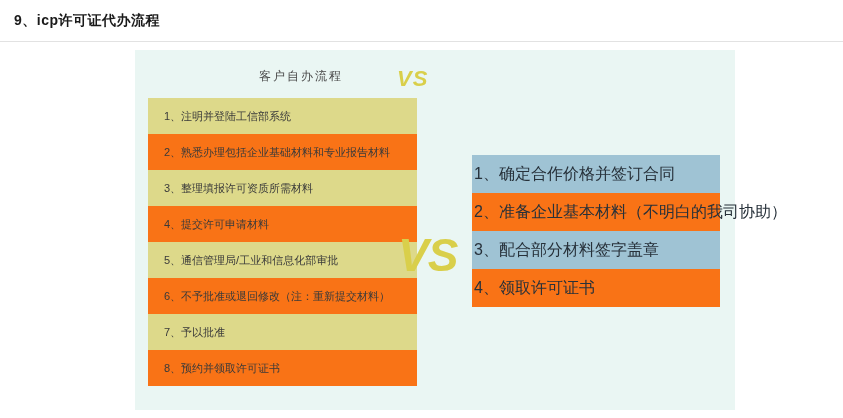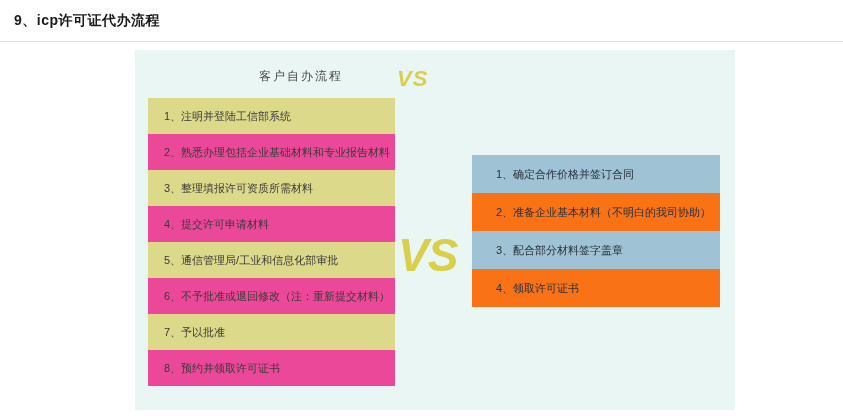--- a/index.html
+++ b/index.html
@@ -77,46 +77,46 @@
     top: 0;
     font-size: 16px;
     color: #7ec8de;
     letter-spacing: 2px;
   }
   
   .col-left {
     position: absolute;
     left: 13px;
     top: 48px;
-    width: 247px;
+    width: 269px;
   }
   .col-left .step {
     height: 36px;
     line-height: 36px;
     padding-left: 16px;
     font-size: 11px;
     color: #3a3a3a;
     box-sizing: border-box;
     white-space: nowrap;
   }
   .col-left .step.odd  { background: #ddd98a; }
-  .col-left .step.even { background: #ec4899; }
+  .col-left .step.even { background: #f97316; }
 
   
   .col-right {
     position: absolute;
     left: 337px;
     top: 105px;
     width: 248px;
   }
   .col-right .step {
     height: 38px;
     line-height: 38px;
-    padding-left: 24px;
-    font-size: 11px;
+    padding-left: 2px;
+    font-size: 16px;
     color: #27313a;
     box-sizing: border-box;
     white-space: nowrap;
   }
   .col-right .step.odd  { background: #9fc3d4; }
   .col-right .step.even { background: #f97316; }
 
   
   .center-vs {
     position: absolute;

